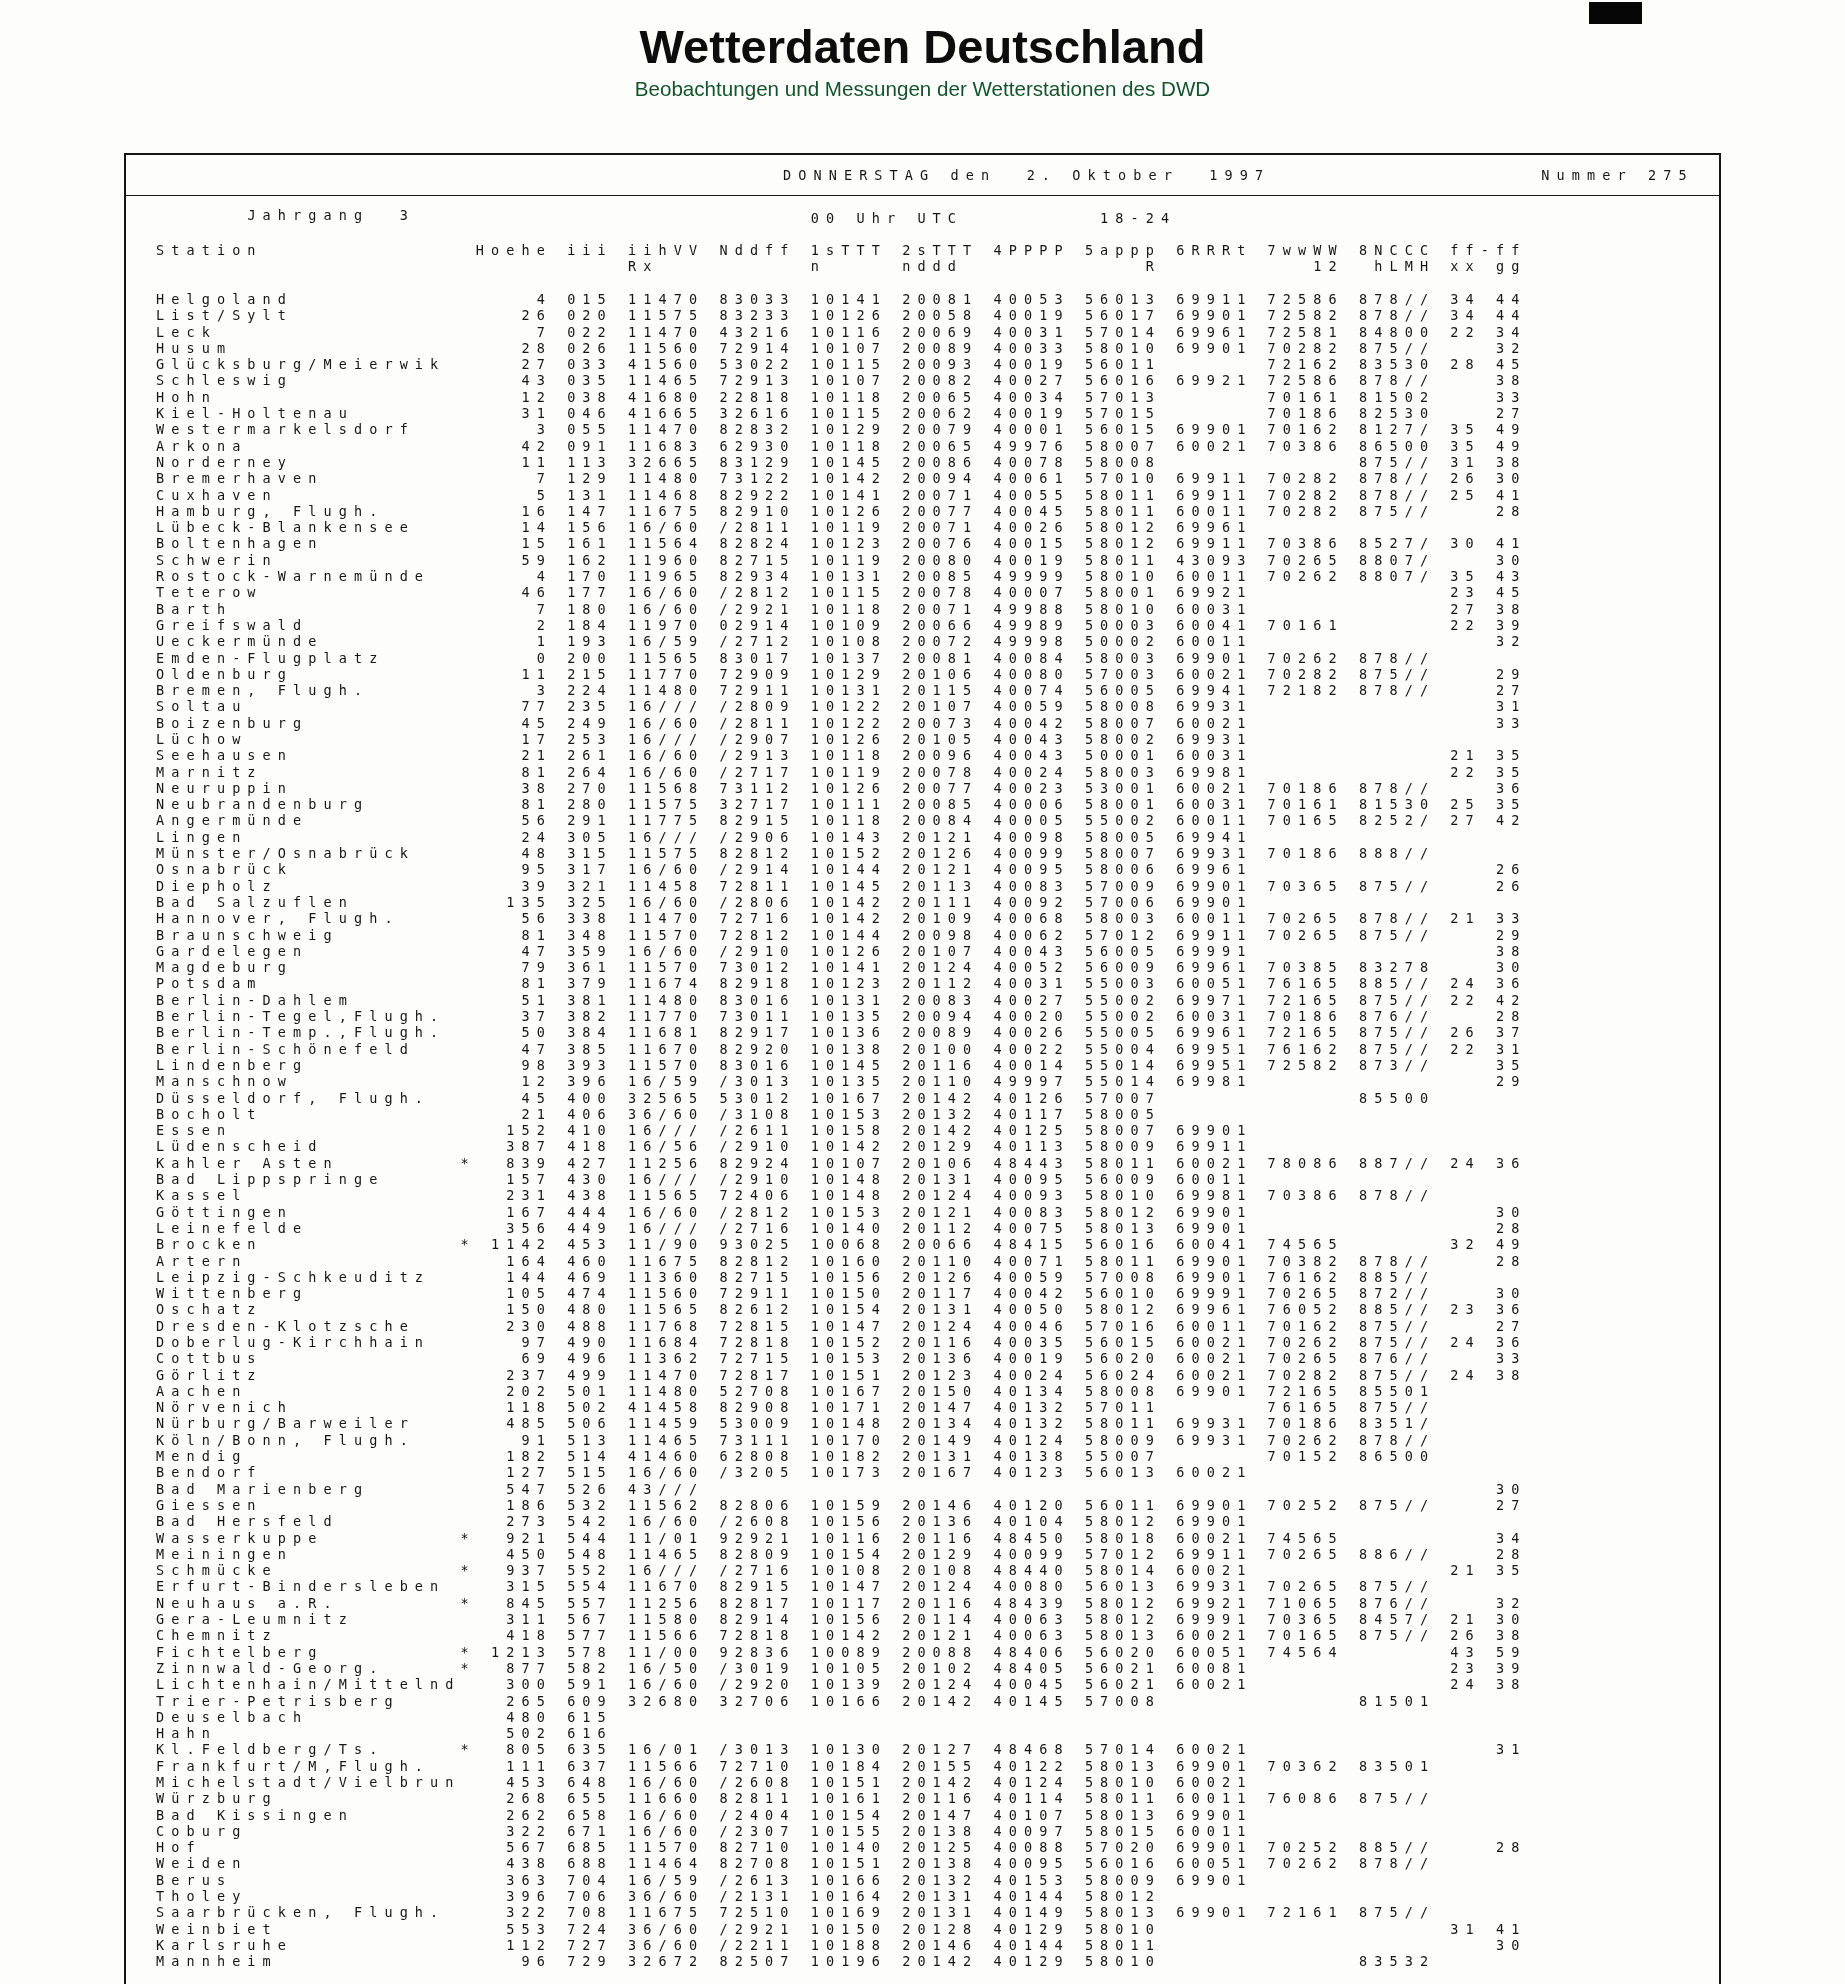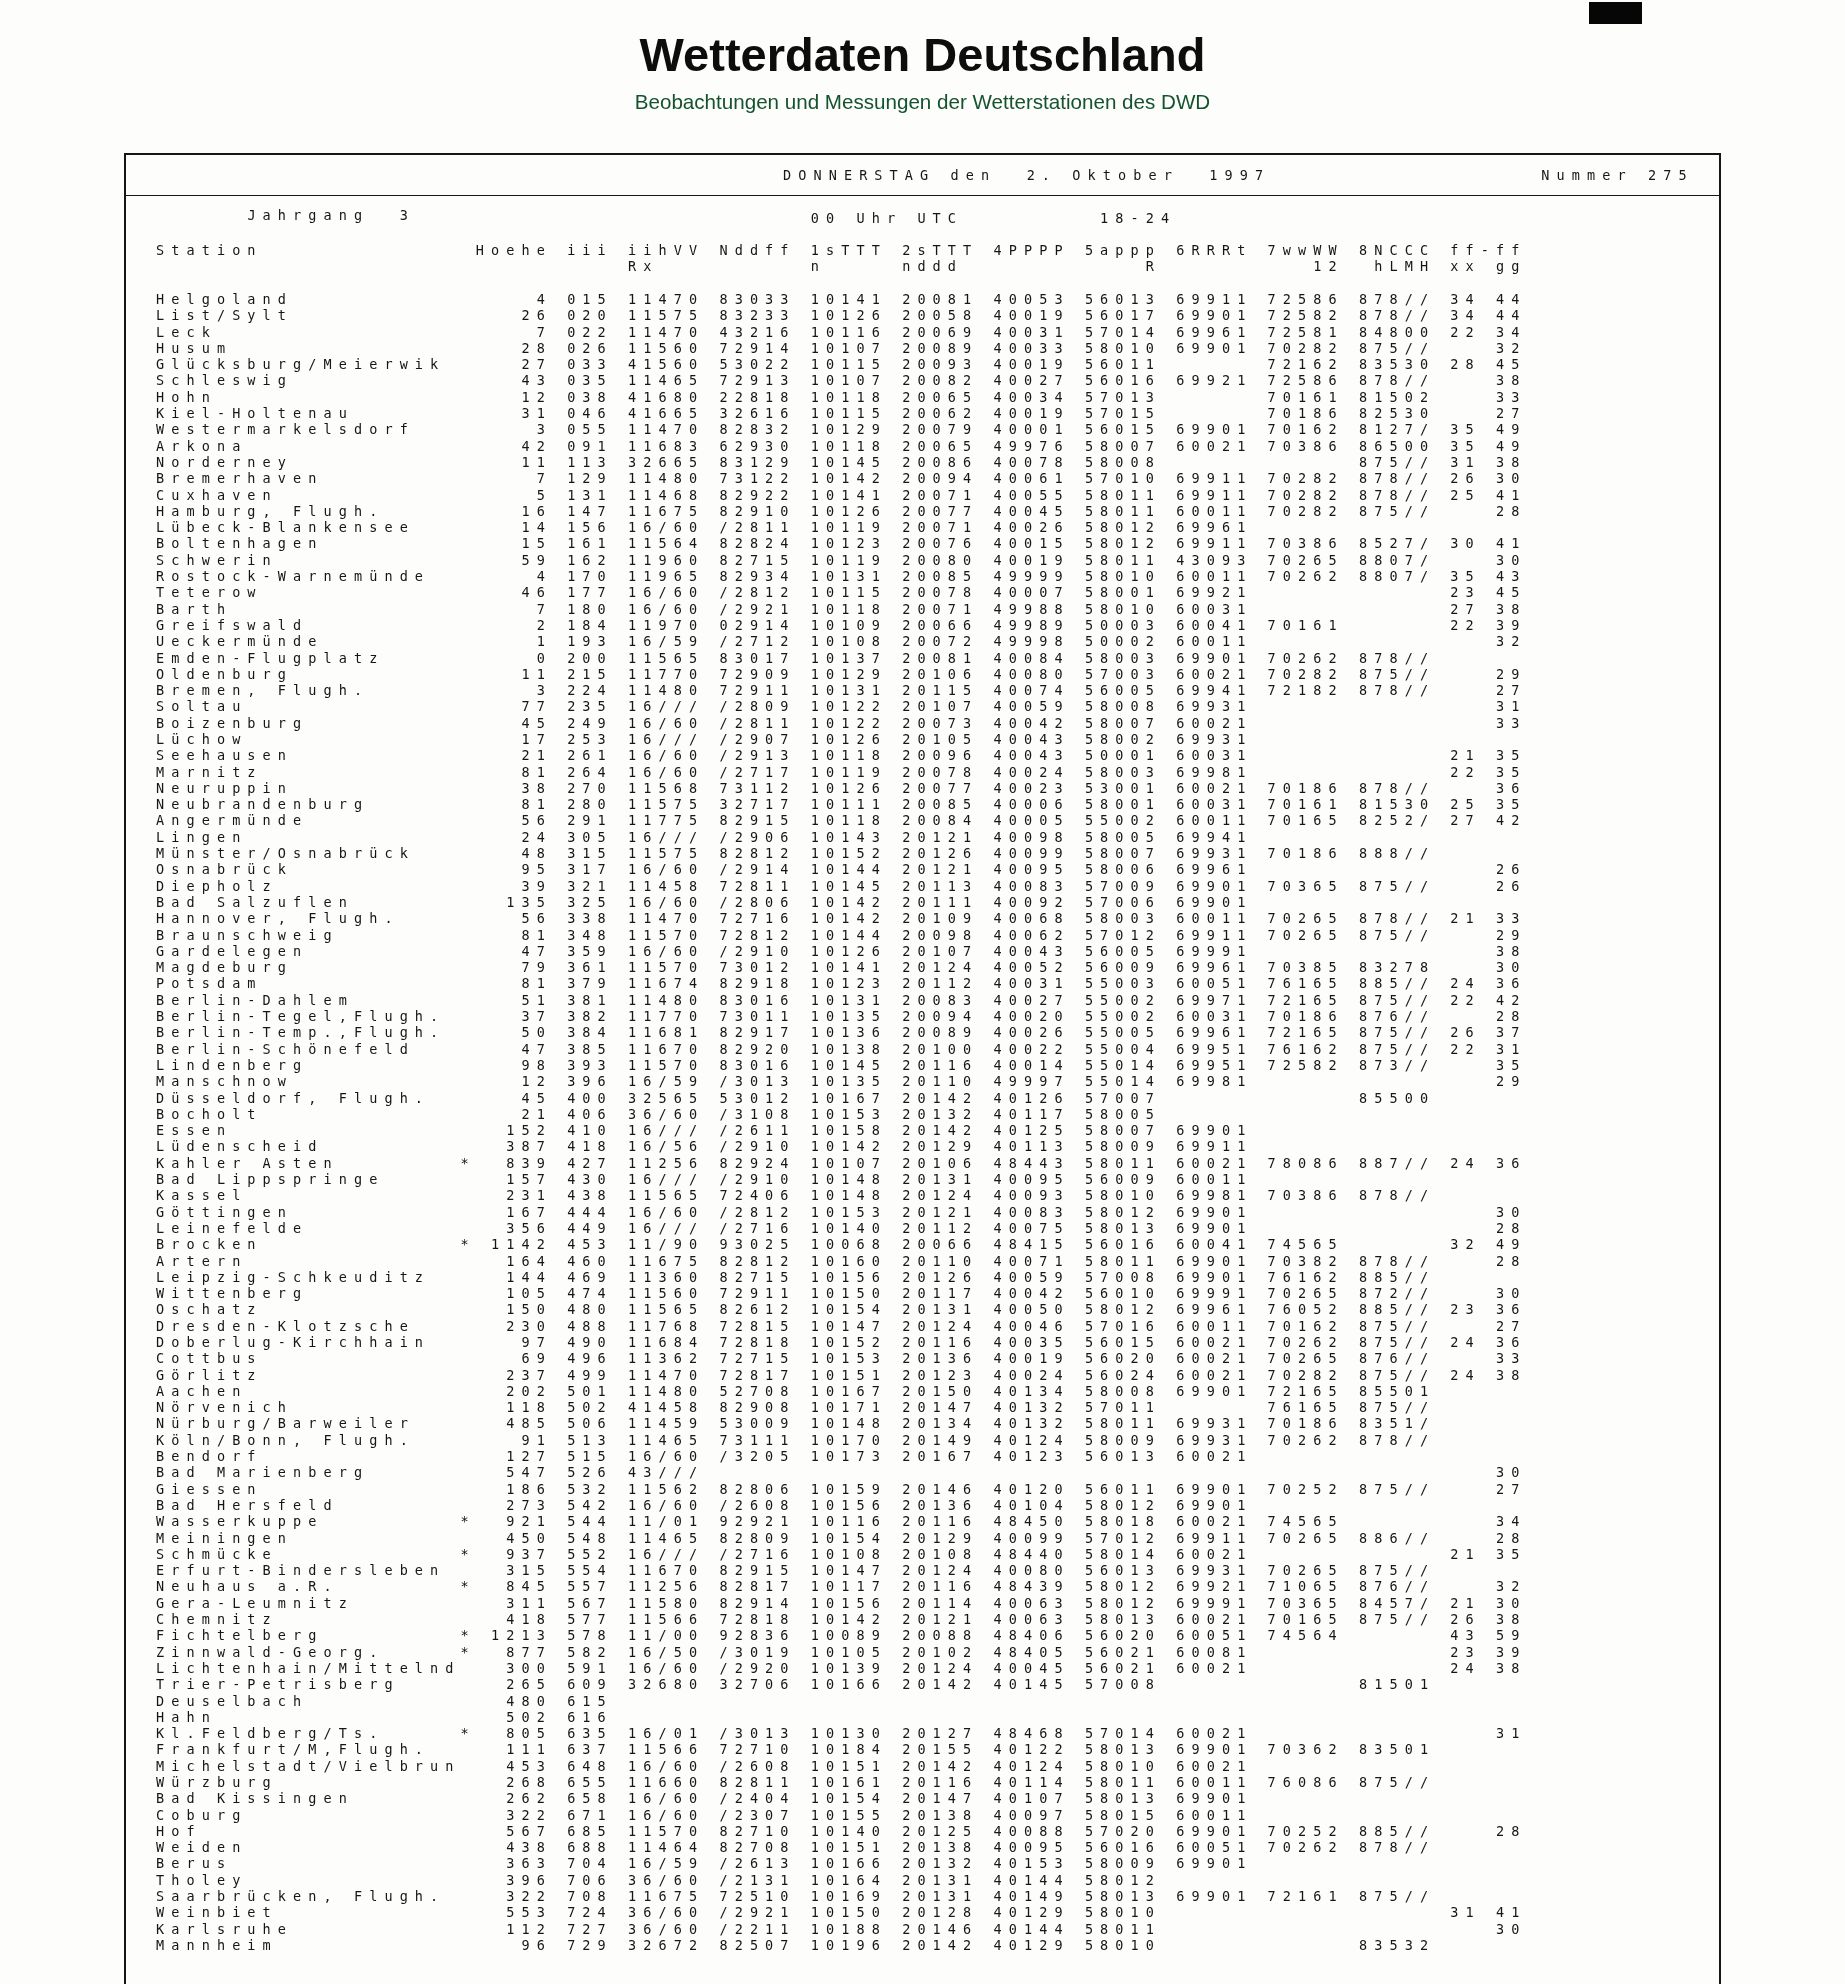--- a/index.html
+++ b/index.html
@@ -5,21 +5,21 @@
   html,body{margin:0;padding:0;background:#e9e9e6;}
   .page{
     position:relative;
     width:1845px;height:2628px;
     background:#fdfdfb;
     overflow:hidden;
   }
   .masthead{position:absolute;top:19px;left:0;width:100%;text-align:center;color:#0d0d0d;}
   .masthead h1{
     font-family:"Liberation Sans",sans-serif;font-weight:bold;
-    font-size:47px;margin:8px;letter-spacing:0;
+    font-size:47px;margin:0;letter-spacing:0;
   }
   .subtitle{
     font-family:Liberation Sans, sans-serif;
     font-size:20.6px;margin-top:3px;color:#14532d;
   }
   .frame{
     position:absolute;left:124px;top:153px;
     width:1597px;height:2405px;
     border:2px solid #161616;box-sizing:border-box;
   }
@@ -128,20 +128,21 @@
         <div class="ln">Wittenberg             105 474 11560 72911 10150 20117 40042 56010 69991 70265 872//    30</div>
         <div class="ln">Oschatz                150 480 11565 82612 10154 20131 40050 58012 69961 76052 885// 23 36</div>
         <div class="ln">Dresden-Klotzsche      230 488 11768 72815 10147 20124 40046 57016 60011 70162 875//    27</div>
         <div class="ln">Doberlug-Kirchhain      97 490 11684 72818 10152 20116 40035 56015 60021 70262 875// 24 36</div>
         <div class="ln">Cottbus                 69 496 11362 72715 10153 20136 40019 56020 60021 70265 876//    33</div>
         <div class="ln">Görlitz                237 499 11470 72817 10151 20123 40024 56024 60021 70282 875// 24 38</div>
         <div class="ln">Aachen                 202 501 11480 52708 10167 20150 40134 58008 69901 72165 85501      </div>
         <div class="ln">Nörvenich              118 502 41458 82908 10171 20147 40132 57011       76165 875//      </div>
         <div class="ln">Nürburg/Barweiler      485 506 11459 53009 10148 20134 40132 58011 69931 70186 8351/      </div>
         <div class="ln">Köln/Bonn, Flugh.       91 513 11465 73111 10170 20149 40124 58009 69931 70262 878//      </div>
+        <div class="ln">Mendig                 182 514 41460 62808 10182 20131 40138 55007       70152 86500      </div>
         <div class="ln">Bendorf                127 515 16/60 /3205 10173 20167 40123 56013 60021                  </div>
         <div class="ln">Bad Marienberg         547 526 43///                                                    30</div>
         <div class="ln">Giessen                186 532 11562 82806 10159 20146 40120 56011 69901 70252 875//    27</div>
         <div class="ln">Bad Hersfeld           273 542 16/60 /2608 10156 20136 40104 58012 69901                  </div>
         <div class="ln">Wasserkuppe         *  921 544 11/01 92921 10116 20116 48450 58018 60021 74565          34</div>
         <div class="ln">Meiningen              450 548 11465 82809 10154 20129 40099 57012 69911 70265 886//    28</div>
         <div class="ln">Schmücke            *  937 552 16/// /2716 10108 20108 48440 58014 60021             21 35</div>
         <div class="ln">Erfurt-Bindersleben    315 554 11670 82915 10147 20124 40080 56013 69931 70265 875//      </div>
         <div class="ln">Neuhaus a.R.        *  845 557 11256 82817 10117 20116 48439 58012 69921 71065 876//    32</div>
         <div class="ln">Gera-Leumnitz          311 567 11580 82914 10156 20114 40063 58012 69991 70365 8457/ 21 30</div>

